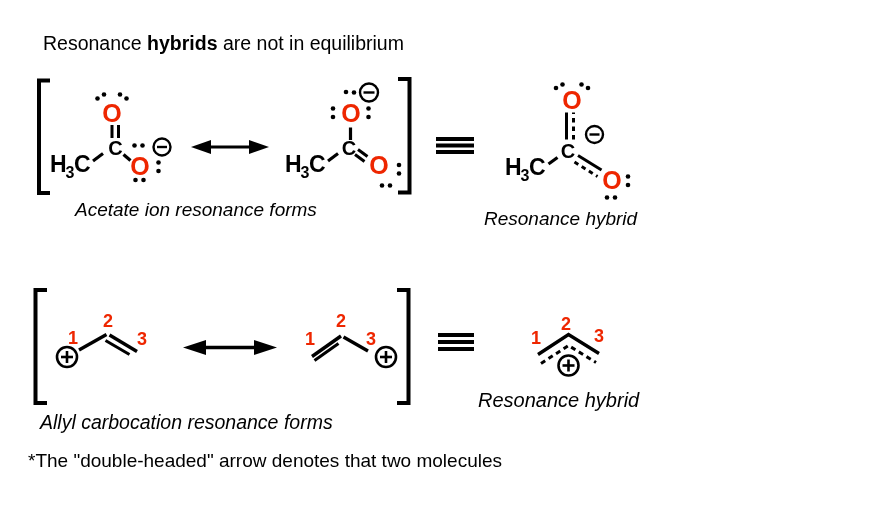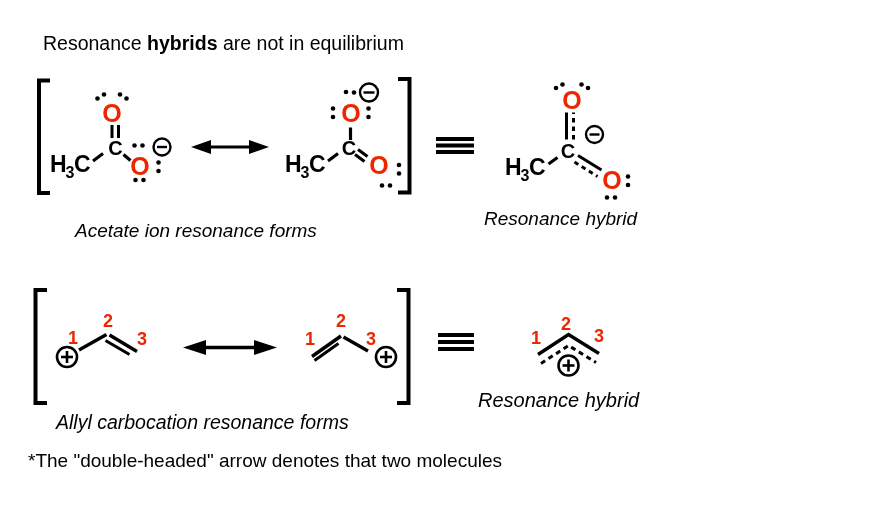--- a/index.html
+++ b/index.html
@@ -3,23 +3,23 @@
 <meta charset="utf-8">
 <style>
   html,body{margin:0;padding:0;background:#fff;}
   #page{position:relative;width:884px;height:522px;background:#fff;overflow:hidden;
         font-family:"Liberation Sans",sans-serif;color:#000;}
   #page svg{position:absolute;left:0;top:0;}
   .abs{position:absolute;white-space:nowrap;}
   .title{font-size:19.5px;left:43px;top:32px;}
   .title b{font-weight:bold;}
   .caption{font-style:italic;font-size:19px;}
-  .cap-acetate{left:75px;top:220px;}
+  .cap-acetate{left:75px;top:199px;}
   .cap-hybrid-top{left:484px;top:208px;}
-  .cap-allyl{left:56px;top:411px;font-size:19.5px;}
+  .cap-allyl{left:40px;top:411px;font-size:19.5px;}
   .cap-hybrid-bottom{left:478px;top:389px;font-size:20px;}
   .footnote{font-size:19px;line-height:23px;}
   .fn1{left:28px;top:449px;}
   .fn2{left:38px;top:472px;}
   text{font-family:"Liberation Sans",sans-serif;font-weight:bold;}
   .atomO{font-size:25px;}
   .atomC{font-size:20px;}
   .methyl{font-size:23px;}
   .methylSub{font-size:16px;}
   .cnum{font-size:18px;}

